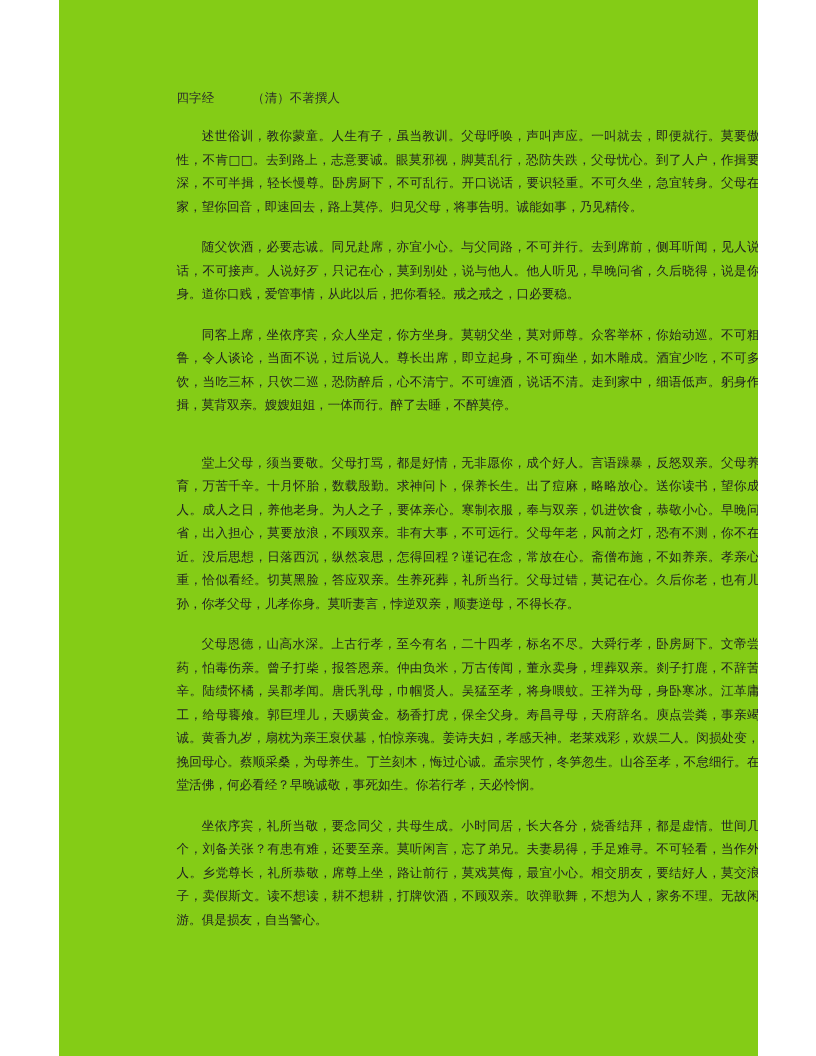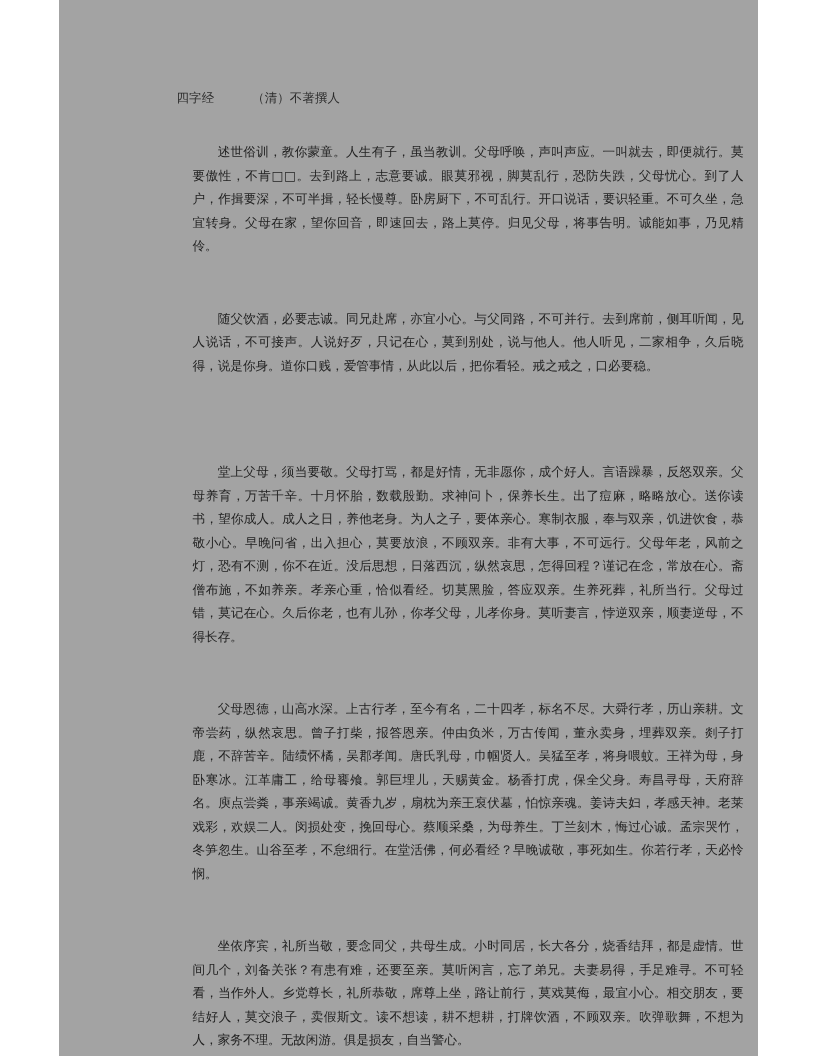--- a/index.html
+++ b/index.html
@@ -5,21 +5,21 @@
 <style>
   html, body {
     margin: 0;
     padding: 0;
     background: #ffffff;
   }
   .page {
     position: relative;
     width: 699px;
     height: 1056px;
-    background: #a3a3a3;
+    background: #84cc16;
     margin: 0 auto;
     overflow: hidden;
     box-sizing: border-box;
   }
   .content {
     position: absolute;
     left: 118px;
     top: 88px;
     width: 583px;
   }
@@ -33,21 +33,21 @@
     letter-spacing: 0.2px;
   }
   .para {
     font-family: "DejaVu Serif", "Liberation Serif", serif;
     font-size: 12.6px;
     line-height: 23.5px;
     color: #222222;
     text-align: justify;
     text-align-last: left;
     text-justify: inter-character;
-    margin: 16px;
+    margin: 0;
     text-indent: 2em;
     word-break: break-all;
     -webkit-hyphens: none;
     hyphens: none;
   }
   .spacer {
     height: 17px;
   }
   .para-block {
     margin: 0;
@@ -60,30 +60,31 @@
   <div class="content">
 
     <div class="doc-title">四字经　　　（清）不著撰人</div>
 
     <div class="spacer"></div>
 
     <div class="para-block">
       <p class="para">述世俗训，教你蒙童。人生有子，虽当教训。父母呼唤，声叫声应。一叫就去，即便就行。莫要傲性，不肯□□。去到路上，志意要诚。眼莫邪视，脚莫乱行，恐防失跌，父母忧心。到了人户，作揖要深，不可半揖，轻长慢尊。卧房厨下，不可乱行。开口说话，要识轻重。不可久坐，急宜转身。父母在家，望你回音，即速回去，路上莫停。归见父母，将事告明。诚能如事，乃见精伶。</p>
       <div class="spacer"></div>
 
-      <p class="para">随父饮酒，必要志诚。同兄赴席，亦宜小心。与父同路，不可并行。去到席前，侧耳听闻，见人说话，不可接声。人说好歹，只记在心，莫到别处，说与他人。他人听见，二家相争，久后晓得，说是你身。道你口贱，爱管事情，从此以后，把你看轻。戒之戒之，口必要稳。</p>
+      <p class="para">随父饮酒，必要志诚。同兄赴席，亦宜小心。与父同路，不可并行。去到席前，侧耳听闻，见人说话，不可接声。人说好歹，只记在心，莫到别处，说与他人。他人听见，早晚问省，久后晓得，说是你身。道你口贱，爱管事情，从此以后，把你看轻。戒之戒之，口必要稳。</p>
       <div class="spacer"></div>
 
+      <p class="para">同客上席，坐依序宾，众人坐定，你方坐身。莫朝父坐，莫对师尊。众客举杯，你始动巡。不可粗鲁，令人谈论，当面不说，过后说人。尊长出席，即立起身，不可痴坐，如木雕成。酒宜少吃，不可多饮，当吃三杯，只饮二巡，恐防醉后，心不清宁。不可缠酒，说话不清。走到家中，细语低声。躬身作揖，莫背双亲。嫂嫂姐姐，一体而行。醉了去睡，不醉莫停。</p>
       <div class="spacer"></div>
 
       <div class="spacer"></div>
 
       <p class="para">堂上父母，须当要敬。父母打骂，都是好情，无非愿你，成个好人。言语躁暴，反怒双亲。父母养育，万苦千辛。十月怀胎，数载殷勤。求神问卜，保养长生。出了痘麻，略略放心。送你读书，望你成人。成人之日，养他老身。为人之子，要体亲心。寒制衣服，奉与双亲，饥进饮食，恭敬小心。早晚问省，出入担心，莫要放浪，不顾双亲。非有大事，不可远行。父母年老，风前之灯，恐有不测，你不在近。没后思想，日落西沉，纵然哀思，怎得回程？谨记在念，常放在心。斋僧布施，不如养亲。孝亲心重，恰似看经。切莫黑脸，答应双亲。生养死葬，礼所当行。父母过错，莫记在心。久后你老，也有儿孙，你孝父母，儿孝你身。莫听妻言，悖逆双亲，顺妻逆母，不得长存。</p>
       <div class="spacer"></div>
 
-      <p class="para">父母恩德，山高水深。上古行孝，至今有名，二十四孝，标名不尽。大舜行孝，历山亲耕。文帝尝药，纵然哀思。曾子打柴，报答恩亲。仲由负米，万古传闻，董永卖身，埋葬双亲。剡子打鹿，不辞苦辛。陆绩怀橘，吴郡孝闻。唐氏乳母，巾帼贤人。吴猛至孝，将身喂蚊。王祥为母，身卧寒冰。江革庸工，给母饔飧。郭巨埋儿，天赐黄金。杨香打虎，保全父身。寿昌寻母，天府辞名。庾点尝粪，事亲竭诚。黄香九岁，扇枕为亲王裒伏墓，怕惊亲魂。姜诗夫妇，孝感天神。老莱戏彩，欢娱二人。闵损处变，挽回母心。蔡顺采桑，为母养生。丁兰刻木，悔过心诚。孟宗哭竹，冬笋忽生。山谷至孝，不怠细行。在堂活佛，何必看经？早晚诚敬，事死如生。你若行孝，天必怜悯。</p>
+      <p class="para">父母恩德，山高水深。上古行孝，至今有名，二十四孝，标名不尽。大舜行孝，卧房厨下。文帝尝药，怕毒伤亲。曾子打柴，报答恩亲。仲由负米，万古传闻，董永卖身，埋葬双亲。剡子打鹿，不辞苦辛。陆绩怀橘，吴郡孝闻。唐氏乳母，巾帼贤人。吴猛至孝，将身喂蚊。王祥为母，身卧寒冰。江革庸工，给母饔飧。郭巨埋儿，天赐黄金。杨香打虎，保全父身。寿昌寻母，天府辞名。庾点尝粪，事亲竭诚。黄香九岁，扇枕为亲王裒伏墓，怕惊亲魂。姜诗夫妇，孝感天神。老莱戏彩，欢娱二人。闵损处变，挽回母心。蔡顺采桑，为母养生。丁兰刻木，悔过心诚。孟宗哭竹，冬笋忽生。山谷至孝，不怠细行。在堂活佛，何必看经？早晚诚敬，事死如生。你若行孝，天必怜悯。</p>
       <div class="spacer"></div>
 
       <p class="para">坐依序宾，礼所当敬，要念同父，共母生成。小时同居，长大各分，烧香结拜，都是虚情。世间几个，刘备关张？有患有难，还要至亲。莫听闲言，忘了弟兄。夫妻易得，手足难寻。不可轻看，当作外人。乡党尊长，礼所恭敬，席尊上坐，路让前行，莫戏莫侮，最宜小心。相交朋友，要结好人，莫交浪子，卖假斯文。读不想读，耕不想耕，打牌饮酒，不顾双亲。吹弹歌舞，不想为人，家务不理。无故闲游。俱是损友，自当警心。</p>
     </div>
 
   </div>
 </div>
 
 </body></html>

